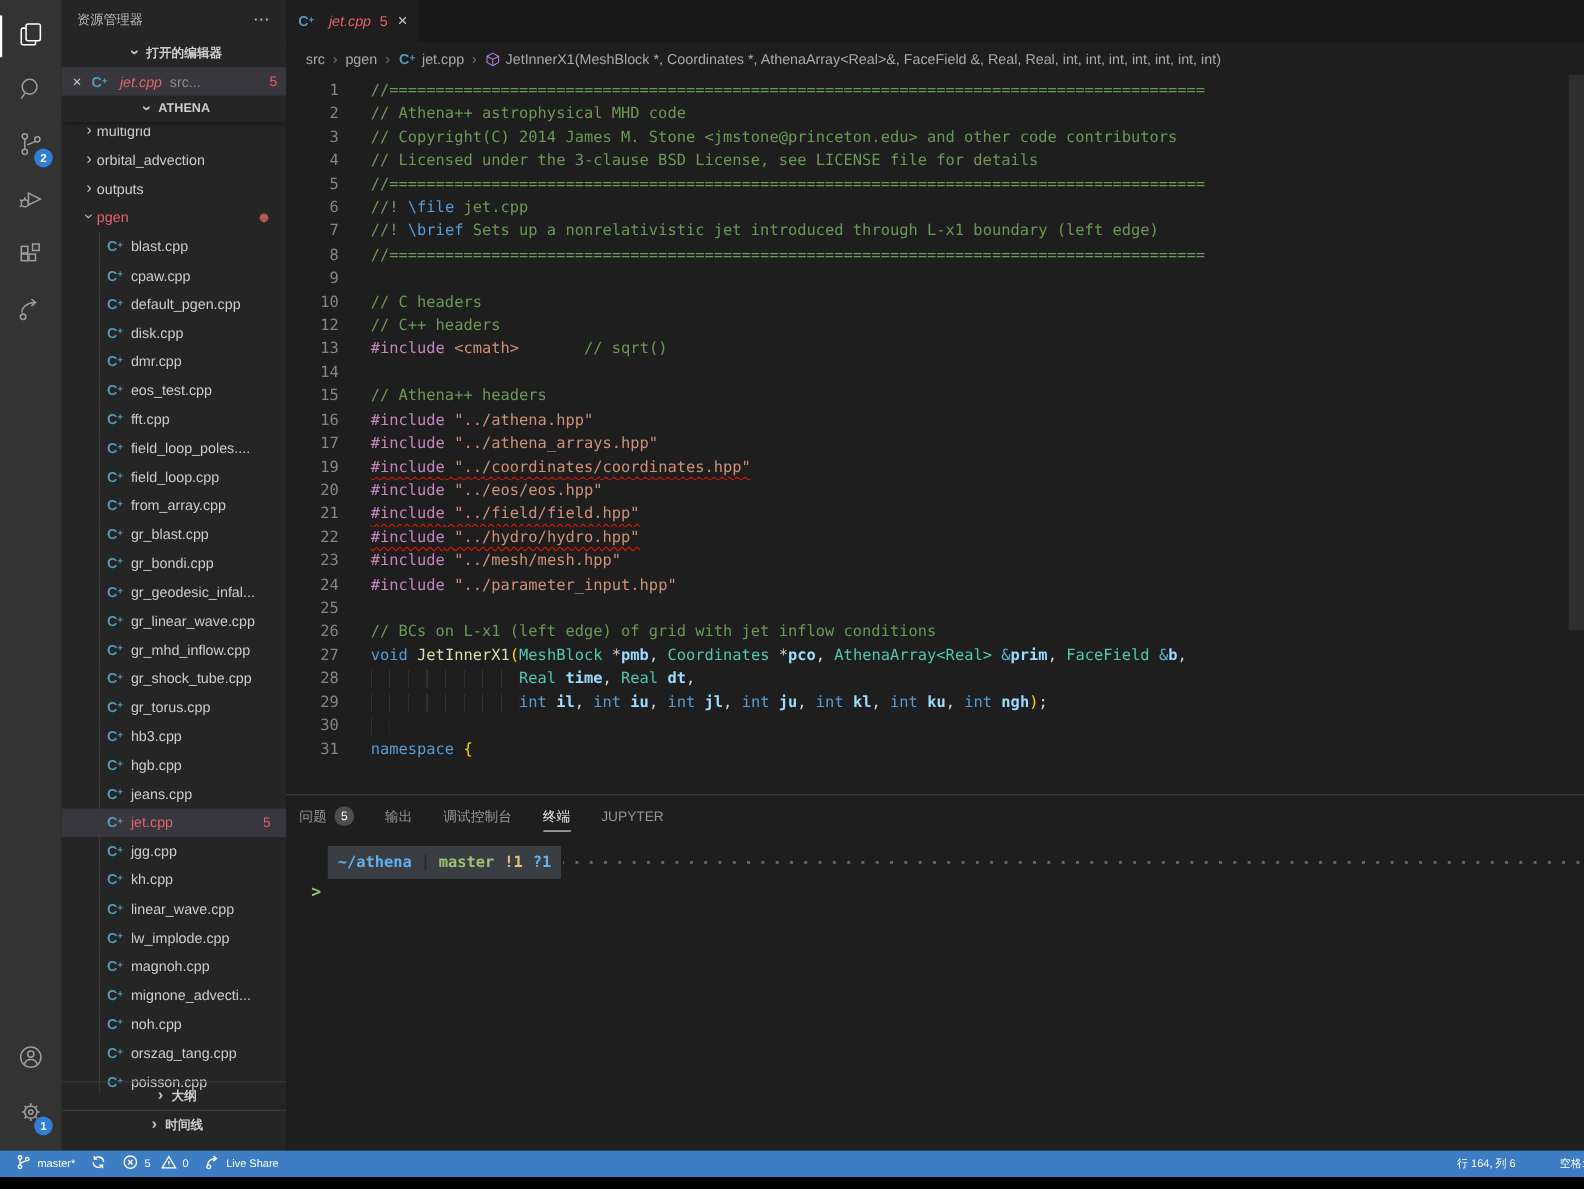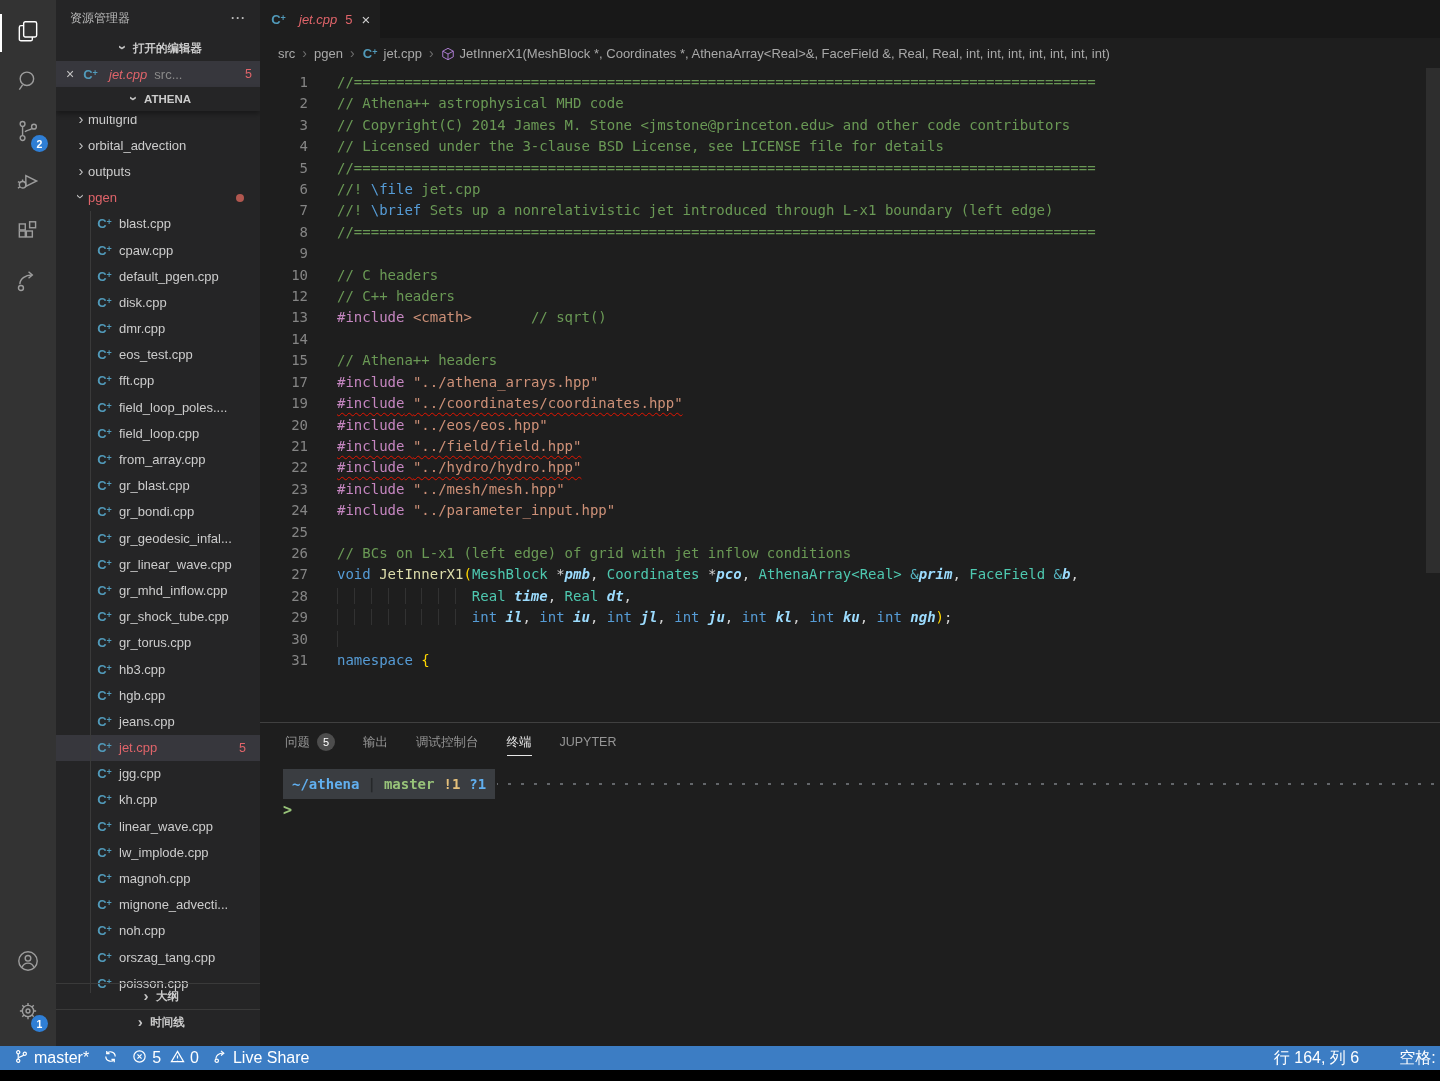--- a/index.html
+++ b/index.html
@@ -61,48 +61,48 @@
   .code { position:absolute; top:68px; left:0; right:0; height:654px; overflow:hidden; font-family:"DejaVu Sans Mono", monospace; font-size:14px; line-height:21.4px; padding-top:4px; }
   .cline { display:flex; white-space:pre; }
   .ln { width:48px; text-align:right; color:#858585; flex:none; }
   .lc { margin-left:29px; color:#d4d4d4; }
   .t-comment { color:#6a9955; }
   .t-kw { color:#569cd6; }
   .t-macro { color:#c586c0; }
   .t-str { color:#ce9178; }
   .t-type { color:#4ec9b0; }
   .t-fn { color:#dcdcaa; }
-  .t-param { color:#9cdcfe; font-weight:600;font-style:italic; }
+  .t-param { color:#9cdcfe; font-weight:600; }
   .t-amp { color:#56b6c2; }
   .t-br { color:#ffd700; }
   .t-plain { color:#d4d4d4; }
   .t-guides { background-image:repeating-linear-gradient(90deg, rgba(255,255,255,.09) 0 1px, transparent 1px 16.9px); }
   .squiggle { text-decoration:underline wavy #e51400 1px; text-underline-offset:4px; }
   .vscroll { position:absolute; right:0; top:68px; width:14px; height:505px; background:rgba(121,121,121,.18); }
   
   .panel { position:absolute; top:722px; left:0; right:0; height:324px; background:#1e1e1e; border-top:1px solid rgba(128,128,128,.35); }
-  .panel-tabs { height:38px; display:flex; align-items:center; padding-left:25px; }
+  .panel-tabs { height:38px; display:flex; align-items:center; padding-left:12px; }
   .ptab { display:flex; align-items:center; margin-right:28px; font-size:12.5px; color:#969696; height:38px; cursor:pointer; position:relative; }
   .ptab.active { color:#e7e7e7; }
   .ptab.active::after { content:""; position:absolute; left:0; right:0; bottom:5px; height:1.5px; background:#e7e7e7; }
   .ptab-badge { margin-left:7px; width:18px; height:18px; border-radius:50%; background:#4d4d4d; color:#fff; font-size:11px; display:flex; align-items:center; justify-content:center; }
   .term { padding:12px 0 0 23px; font-family:"DejaVu Sans Mono", monospace; font-size:14px; }
   .term-line1 { display:flex; align-items:center; height:22px; }
-  .chip { background:#3a3d41; display:flex; align-items:center; height:22px; padding:15px 9px; }
+  .chip { background:#3a3d41; display:flex; align-items:center; height:22px; padding:15px 9px;margin-left:15px; }
   .t-cwd { color:#61afef; font-weight:700; }
   .chip-sep { color:#26282a; padding:0 8px; font-weight:700; }
   .t-branch { color:#98c379; font-weight:700; }
   .t-mod { color:#e5c07b; font-weight:700; margin-left:9px; }
   .t-untr { color:#61afef; font-weight:700; margin-left:9px; }
   .dotfill { flex:1; height:22px; margin-left:2px;
      background-image:radial-gradient(circle, #63666a 1.3px, transparent 1.5px);
      background-size:13px 22px; background-position:6px center; background-repeat:repeat-x; }
   .term-prompt { margin-top:6px; color:#98c379; font-weight:700; font-size:15px; }
   
-  .statusbar { position:absolute; left:0; top:1046px; width:1440px; height:24px; background:#3c7dc4; color:#fff; font-size:16px; display:flex; align-items:flex-end; z-index:6; }
+  .statusbar { position:absolute; left:0; top:1046px; width:1440px; height:24px; background:#3c7dc4; color:#fff; font-size:10px; display:flex; align-items:flex-end; z-index:6; }
   .sb-group { display:flex; align-items:center; gap:5px; margin-left:14px; cursor:pointer; height:24px; }
   .statusbar svg { width:15px; height:15px; stroke:#fff; fill:none; stroke-width:1.3; }
   .sb-right { position:absolute; right:-9px; display:flex; align-items:center; gap:26px; }
   .bottom-black { position:absolute; left:0; top:1070px; width:1440px; height:11px; background:#000; }
 </style>
 </head>
 <body>
 <div id="root">
 
   <div class="activitybar">
@@ -371,20 +371,21 @@
         <div class="cline"><span class="ln">5</span><span class="lc"><span class="t-comment">//========================================================================================</span></span></div>
         <div class="cline"><span class="ln">6</span><span class="lc"><span class="t-comment">//! </span><span class="t-kw">\file</span><span class="t-comment"> jet.cpp</span></span></div>
         <div class="cline"><span class="ln">7</span><span class="lc"><span class="t-comment">//! </span><span class="t-kw">\brief</span><span class="t-comment"> Sets up a nonrelativistic jet introduced through L-x1 boundary (left edge)</span></span></div>
         <div class="cline"><span class="ln">8</span><span class="lc"><span class="t-comment">//========================================================================================</span></span></div>
         <div class="cline"><span class="ln">9</span><span class="lc"></span></div>
         <div class="cline"><span class="ln">10</span><span class="lc"><span class="t-comment">// C headers</span></span></div>
         <div class="cline"><span class="ln">12</span><span class="lc"><span class="t-comment">// C++ headers</span></span></div>
         <div class="cline"><span class="ln">13</span><span class="lc"><span class="t-macro">#include</span><span class="t-plain"> </span><span class="t-str">&lt;cmath&gt;</span><span class="t-plain">       </span><span class="t-comment">// sqrt()</span></span></div>
         <div class="cline"><span class="ln">14</span><span class="lc"></span></div>
         <div class="cline"><span class="ln">15</span><span class="lc"><span class="t-comment">// Athena++ headers</span></span></div>
+        <div class="cline"><span class="ln">16</span><span class="lc"><span class="t-macro">#include</span><span class="t-plain"> </span><span class="t-str">"../athena.hpp"</span></span></div>
         <div class="cline"><span class="ln">17</span><span class="lc"><span class="t-macro">#include</span><span class="t-plain"> </span><span class="t-str">"../athena_arrays.hpp"</span></span></div>
         <div class="cline"><span class="ln">19</span><span class="lc squiggle"><span class="t-macro">#include</span><span class="t-plain"> </span><span class="t-str">"../coordinates/coordinates.hpp"</span></span></div>
         <div class="cline"><span class="ln">20</span><span class="lc"><span class="t-macro">#include</span><span class="t-plain"> </span><span class="t-str">"../eos/eos.hpp"</span></span></div>
         <div class="cline"><span class="ln">21</span><span class="lc squiggle"><span class="t-macro">#include</span><span class="t-plain"> </span><span class="t-str">"../field/field.hpp"</span></span></div>
         <div class="cline"><span class="ln">22</span><span class="lc squiggle"><span class="t-macro">#include</span><span class="t-plain"> </span><span class="t-str">"../hydro/hydro.hpp"</span></span></div>
         <div class="cline"><span class="ln">23</span><span class="lc"><span class="t-macro">#include</span><span class="t-plain"> </span><span class="t-str">"../mesh/mesh.hpp"</span></span></div>
         <div class="cline"><span class="ln">24</span><span class="lc"><span class="t-macro">#include</span><span class="t-plain"> </span><span class="t-str">"../parameter_input.hpp"</span></span></div>
         <div class="cline"><span class="ln">25</span><span class="lc"></span></div>
         <div class="cline"><span class="ln">26</span><span class="lc"><span class="t-comment">// BCs on L-x1 (left edge) of grid with jet inflow conditions</span></span></div>
         <div class="cline"><span class="ln">27</span><span class="lc"><span class="t-kw">void</span><span class="t-plain"> </span><span class="t-fn">JetInnerX1</span><span class="t-br">(</span><span class="t-type">MeshBlock</span><span class="t-plain"> *</span><span class="t-param">pmb</span><span class="t-plain">, </span><span class="t-type">Coordinates</span><span class="t-plain"> *</span><span class="t-param">pco</span><span class="t-plain">, </span><span class="t-type">AthenaArray&lt;Real&gt;</span><span class="t-plain"> </span><span class="t-amp">&amp;</span><span class="t-param">prim</span><span class="t-plain">, </span><span class="t-type">FaceField</span><span class="t-plain"> </span><span class="t-amp">&amp;</span><span class="t-param">b</span><span class="t-plain">,</span></span></div>

